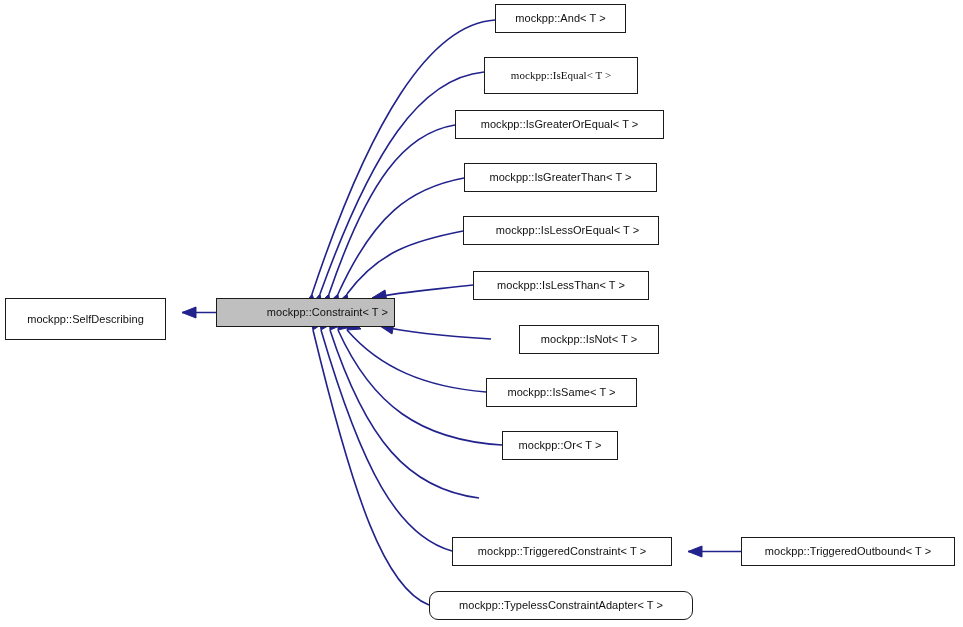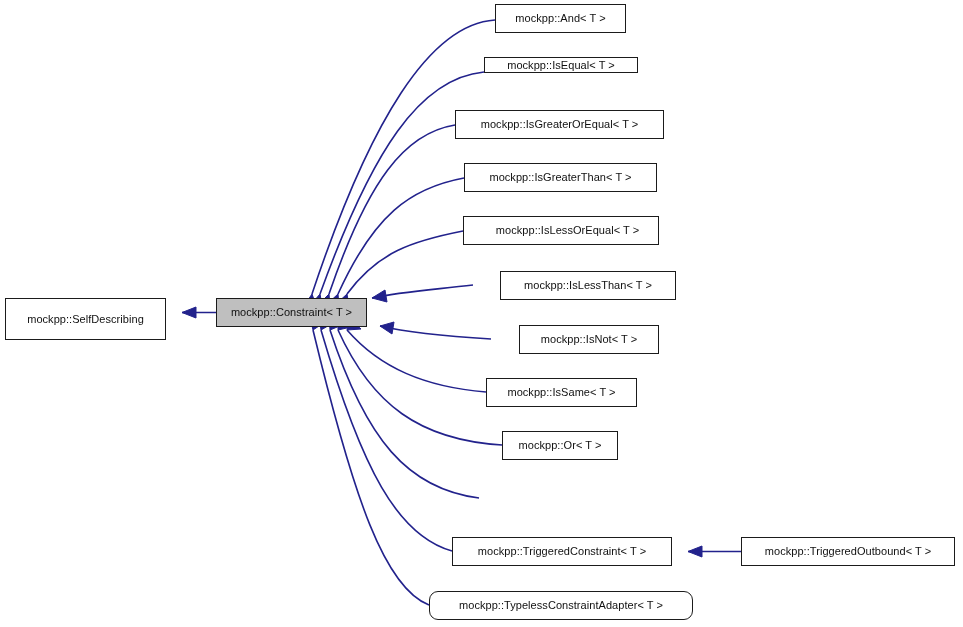--- a/index.html
+++ b/index.html
@@ -121,45 +121,45 @@
     <g>
       <path d="M741,551.5 L688,551.5" fill="none" stroke="#22228c" stroke-width="1.6"></path>
       <path d="M688,551.5 L702,546 L702,557 Z" fill="#22228c" stroke="#22228c" stroke-width="1"></path>
     </g>
   </svg>
 
   <div class="node" style="left:5px; top:298px; width:161px; height:42px;">
     <span class="node-label">mockpp::SelfDescribing</span>
   </div>
 
-  <div class="node current" style="left:216px; top:298px; width:151px; height:29px;">
+  <div class="node current" style="left:216px; top:298px; width:179px; height:29px;justify-content:flex-end;">
     <span class="node-label">mockpp::Constraint&lt; T &gt;</span>
   </div>
 
   <div class="node" style="left:495px; top:4px; width:131px; height:29px;">
     <span class="node-label">mockpp::And&lt; T &gt;</span>
   </div>
 
-  <div class="node" style="left:484px; top:57px; width:154px; height:16px;">
+  <div class="node" style="left:484px; top:57px; width:154px; height:37px;font-family:Liberation Serif, serif;">
     <span class="node-label">mockpp::IsEqual&lt; T &gt;</span>
   </div>
 
   <div class="node" style="left:455px; top:110px; width:209px; height:29px;">
     <span class="node-label">mockpp::IsGreaterOrEqual&lt; T &gt;</span>
   </div>
 
   <div class="node" style="left:464px; top:163px; width:193px; height:29px;">
     <span class="node-label">mockpp::IsGreaterThan&lt; T &gt;</span>
   </div>
 
   <div class="node" style="left:463px; top:216px; width:196px; height:29px;padding-left:13px;">
     <span class="node-label">mockpp::IsLessOrEqual&lt; T &gt;</span>
   </div>
 
-  <div class="node" style="left:473px; top:271px; width:176px; height:29px;margin-left:27px;">
+  <div class="node" style="left:473px; top:271px; width:176px; height:29px;">
     <span class="node-label">mockpp::IsLessThan&lt; T &gt;</span>
   </div>
 
   <div class="node" style="left:519px; top:325px; width:140px; height:29px;">
     <span class="node-label">mockpp::IsNot&lt; T &gt;</span>
   </div>
 
   <div class="node" style="left:486px; top:378px; width:151px; height:29px;">
     <span class="node-label">mockpp::IsSame&lt; T &gt;</span>
   </div>

